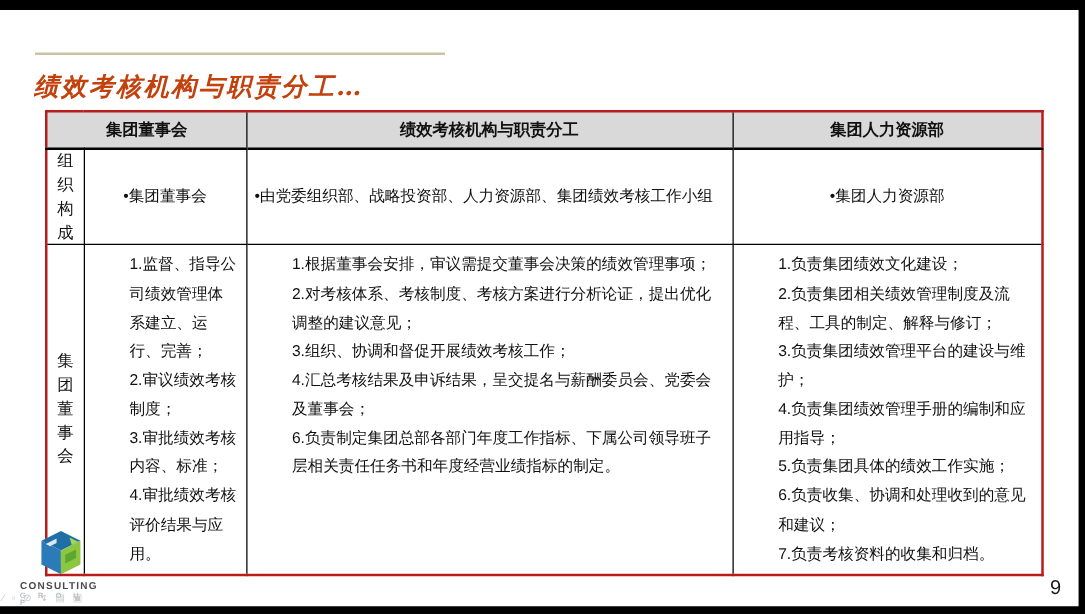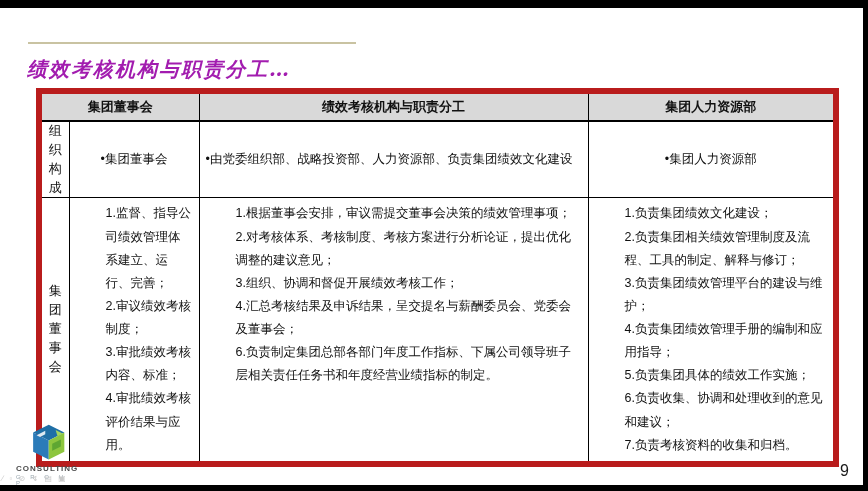--- a/index.html
+++ b/index.html
@@ -45,21 +45,21 @@
     width: 328px; height: 2px;
     background: #c9c3a2;
   }
   .slide-title {
     position: absolute;
     left: 27px; top: 48px;
     font-family: "DejaVu Serif", "Liberation Serif", serif;
     font-style: italic;
     font-weight: bold;
     font-size: 20px;
-    color: #a21caf;
+    color: #c2410c;
     letter-spacing: 2px;
   }
 
   table.main-table {
     position: absolute;
     left: 36px; top: 80px;
     width: 797px;
     border-collapse: collapse;
     table-layout: fixed;
     font-size: 12.5px;
@@ -70,21 +70,21 @@
     vertical-align: middle;
   }
   table.main-table tr.hdr td {
     background: #d9d9d9;
     height: 30px;
     text-align: center;
     font-weight: bold;
     font-size: 13px;
     border-bottom: 2px solid #000;
   }
-  table.main-table { border: 6px solid #b91c1c; }
+  table.main-table { border: 2px solid #b91c1c; }
   tr.row-org td { height: 72px; }
   tr.row-duty td { height: 200px; vertical-align: top; }
 
   td.stub {
     text-align: center;
     font-weight: normal;
     font-size: 13px;
     vertical-align: middle !important;
     padding: 0 2px;
     line-height: 1.45;
@@ -157,21 +157,21 @@
       </colgroup>
       <tbody>
           <tr class="hdr">
         <td colspan="2">集团董事会</td>
         <td>绩效考核机构与职责分工</td>
         <td>集团人力资源部</td>
       </tr>
       <tr class="row-org">
         <td class="stub">组织构成</td>
         <td class="cell-center vmid">•集团董事会</td>
-        <td class="cell-pad vmid">•由党委组织部、战略投资部、人力资源部、负责集团绩效文化建设</td>
+        <td class="cell-pad vmid">•由党委组织部、战略投资部、人力资源部、集团绩效考核工作小组</td>
         <td class="cell-center vmid">•集团人力资源部</td>
       </tr>
       <tr class="row-duty">
         <td class="stub">集团董事会</td>
         <td class="cell-pad pre">1.监督、指导公司绩效管理体系建立、运行、完善；
 2.审议绩效考核制度；
 3.审批绩效考核内容、标准；
 4.审批绩效考核评价结果与应用。</td>
         <td class="cell-pad pre">1.根据董事会安排，审议需提交董事会决策的绩效管理事项；
 2.对考核体系、考核制度、考核方案进行分析论证，提出优化调整的建议意见；

